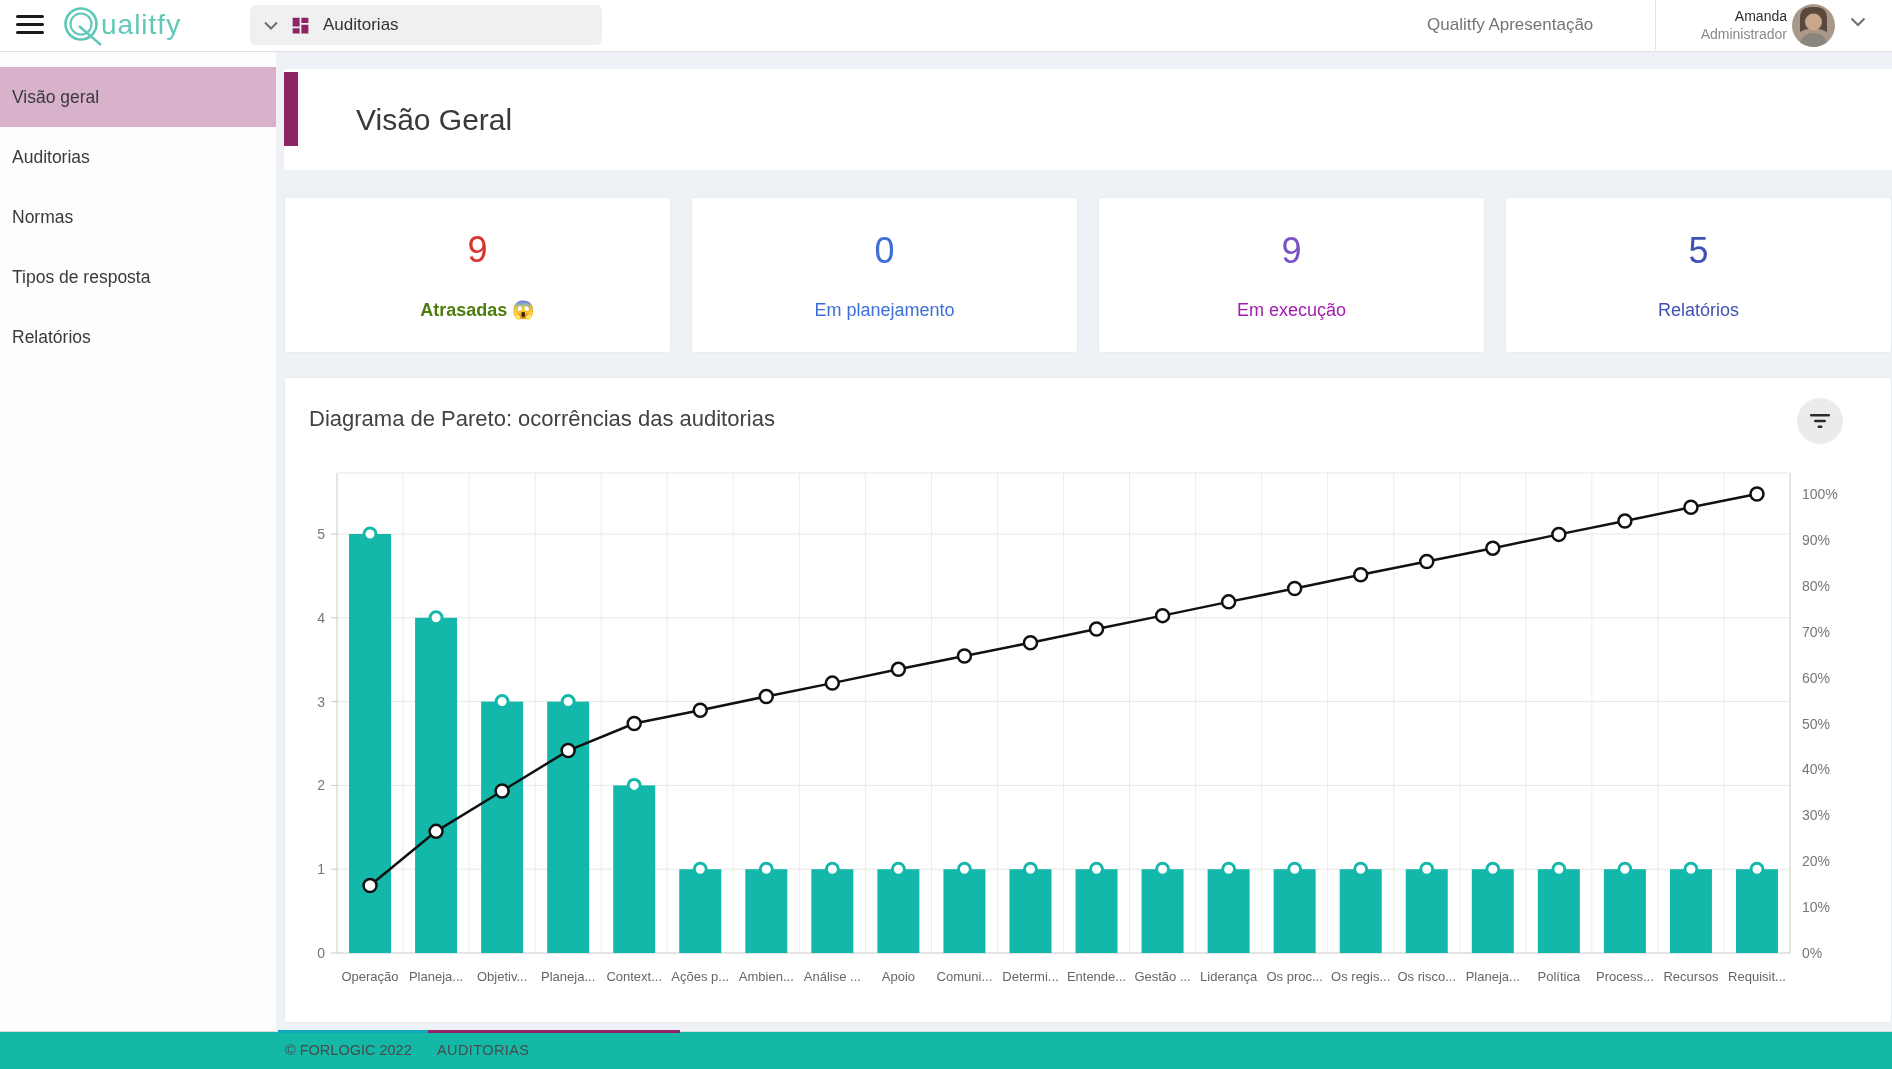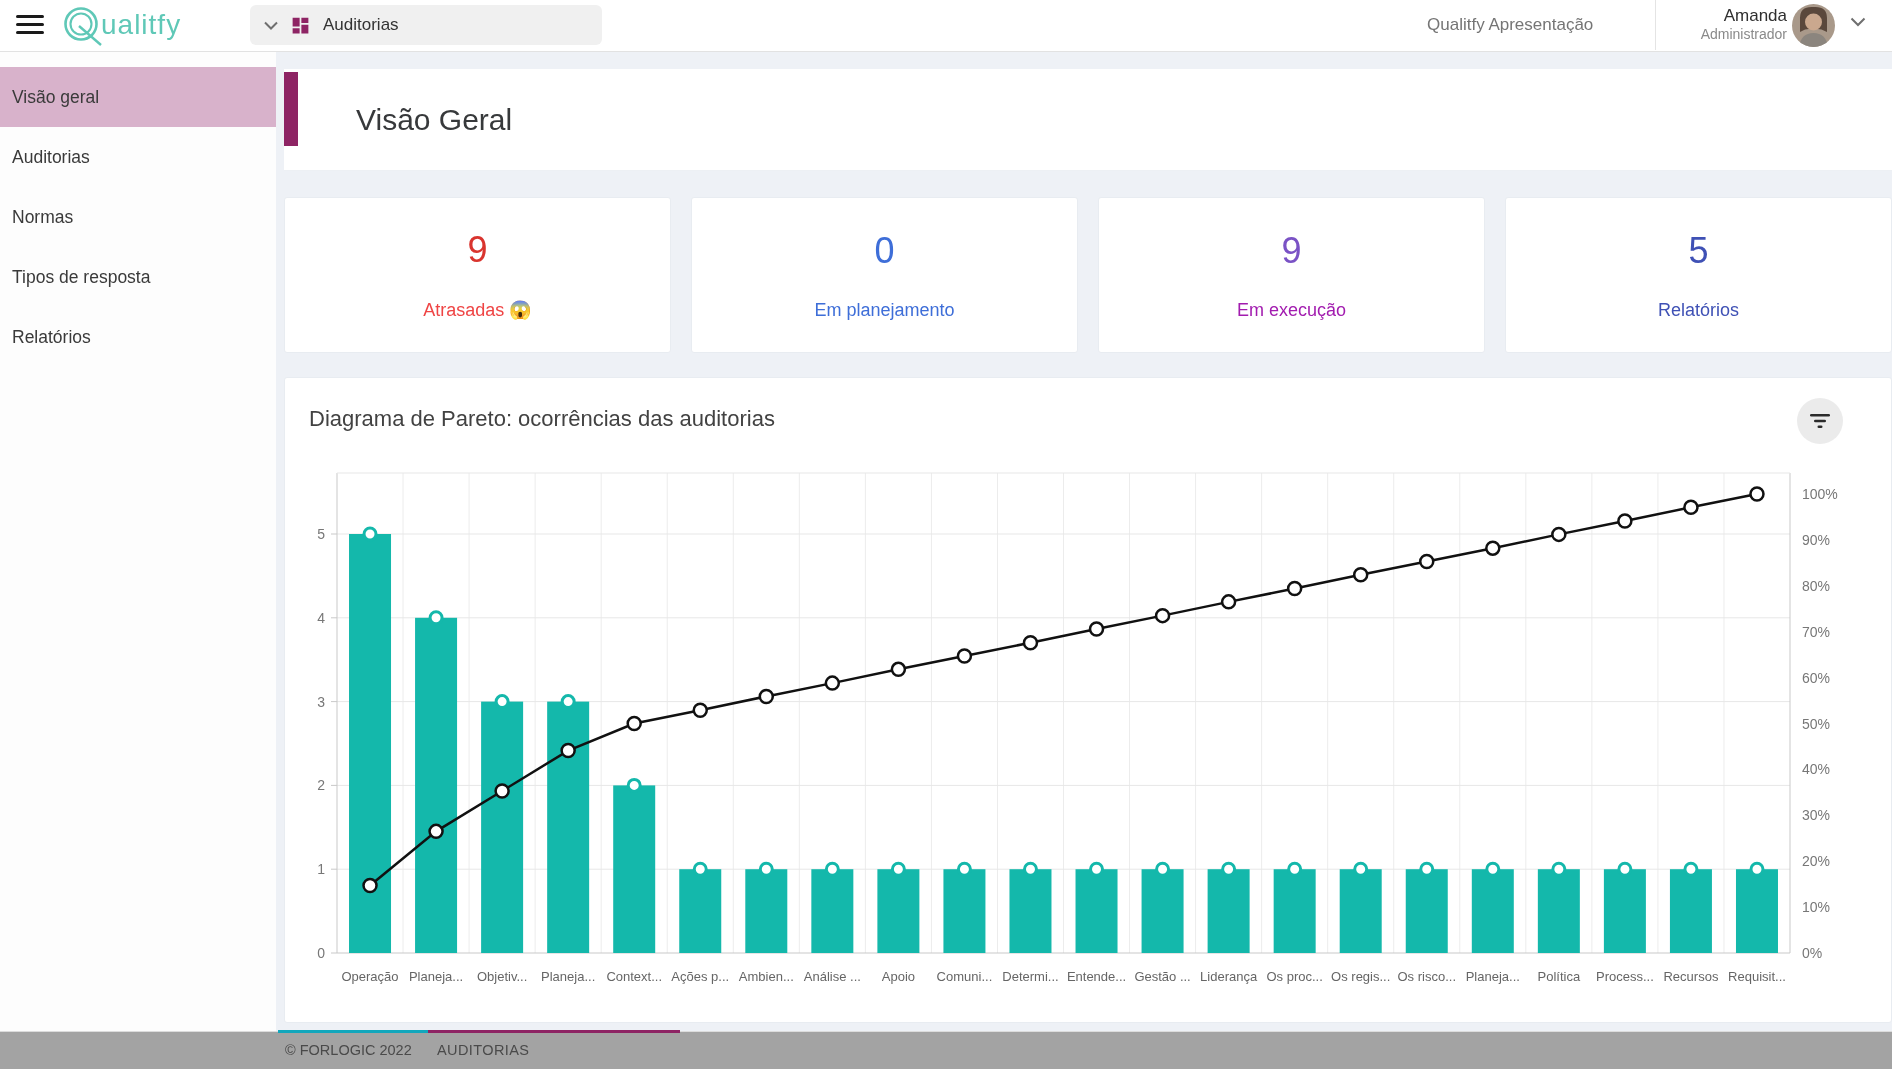--- a/index.html
+++ b/index.html
@@ -13,21 +13,21 @@
   .hamburger span { display:block; height:3px; width:28px; background:#1a1a1a; border-radius:2px; margin-bottom:5px; }
   .logo { position:absolute; left:58px; top:3px; }
   .crumb { position:absolute; left:250px; top:5px; height:40px; width:352px;
     background:#f0f0f0; border-radius:6px; display:flex; align-items:center; padding:0 14px; cursor:pointer; }
   .crumb .chev { margin-right:12px; }
   .crumb .grid-ic { margin-right:12px; }
   .crumb-label { font-size:17px; color:#333; }
   .workspace { position:absolute; left:1427px; top:0; height:50px; line-height:50px; font-size:17px; color:#757575; }
   .hdr-divider { position:absolute; left:1655px; top:0; width:1px; height:50px; background:#e4e4e4; }
   .userblock { position:absolute; right:105px; top:5px; text-align:right; cursor:pointer; }
-  .user-name { font-size:17px; color:#2f2f2f; line-height:22px; }
+  .user-name { font-size:14px; color:#2f2f2f; line-height:22px; }
   .user-role { font-size:14px; color:#8a8a8a; line-height:15px;margin-left:27px; }
   .avatar { position:absolute; left:1792px; top:4px; width:43px; height:43px; border-radius:50%;
     overflow:hidden; cursor:pointer; }
   .user-chev { position:absolute; left:1850px; top:17px; cursor:pointer; }
 
   
   .sidebar { position:absolute; left:0; top:51px; bottom:38px; width:276px; background:#fdfdfd; }
   .side-item { height:60px; line-height:60px; padding-left:12px; font-size:17.5px; color:#3a3a3a; cursor:pointer; }
   .side-item.active { background:#d8b2cb; }
   .sidebar .list { padding-top:16px; }
@@ -49,21 +49,21 @@
 
   .chart-card { position:absolute; left:8px; right:0; top:326px; height:646px;
     background:#ffffff; border:1px solid #e8ecf1; border-radius:3px; }
   .chart-title { position:absolute; left:24px; top:28px; font-size:22px; color:#424242; }
   .filter-btn { position:absolute; right:48px; top:20px; width:46px; height:46px; border-radius:50%;
     background:#ebebeb; border:none; cursor:pointer; display:flex; align-items:center; justify-content:center; }
   .chart-svg { position:absolute; left:0; top:0; }
   .chart-svg text { font-family:"Liberation Sans", sans-serif; }
 
   
-  .footer { position:absolute; left:0; bottom:0; width:1892px; height:38px; background:#a3a3a3;
+  .footer { position:absolute; left:0; bottom:0; width:1892px; height:38px; background:#14b8a6;
     border-top:1px solid #dcdcdc; }
   .seg { position:absolute; top:-2px; height:3px; }
   .seg-teal { left:278px; width:150px; background:#12a7bc; }
   .seg-magenta { left:428px; width:252px; background:#8e2464; }
   .copyright { position:absolute; left:285px; top:0; line-height:36px; font-size:14.5px; color:#4a4a4a; }
   .footer-tab { position:absolute; left:437px; top:0; line-height:36px; font-size:14.5px; color:#4a4a4a;
     letter-spacing:.4px; cursor:pointer; }
 </style>
 </head>
 <body>
@@ -127,21 +127,21 @@
 <div class="main">
 
   <div class="title-band">
     <div class="title-accent"></div>
     <div class="page-title">Visão Geral</div>
   </div>
 
   <div class="stats-row">
       <div class="stat-card">
         <div class="stat-value" style="color: rgb(217, 52, 46);">9</div>
-        <div class="stat-label" style="color: #ef4444;">Atrasadas 😱</div>
+        <div class="stat-label" style="color: #4d7c0f; font-weight: bold;">Atrasadas 😱</div>
       </div>
       <div class="stat-card">
         <div class="stat-value" style="color: rgb(62, 110, 216);">0</div>
         <div class="stat-label" style="color: rgb(62, 110, 216);">Em planejamento</div>
       </div>
       <div class="stat-card">
         <div class="stat-value" style="color: rgb(122, 82, 197);">9</div>
         <div class="stat-label" style="color: #a21caf;">Em execução</div>
       </div>
       <div class="stat-card">

